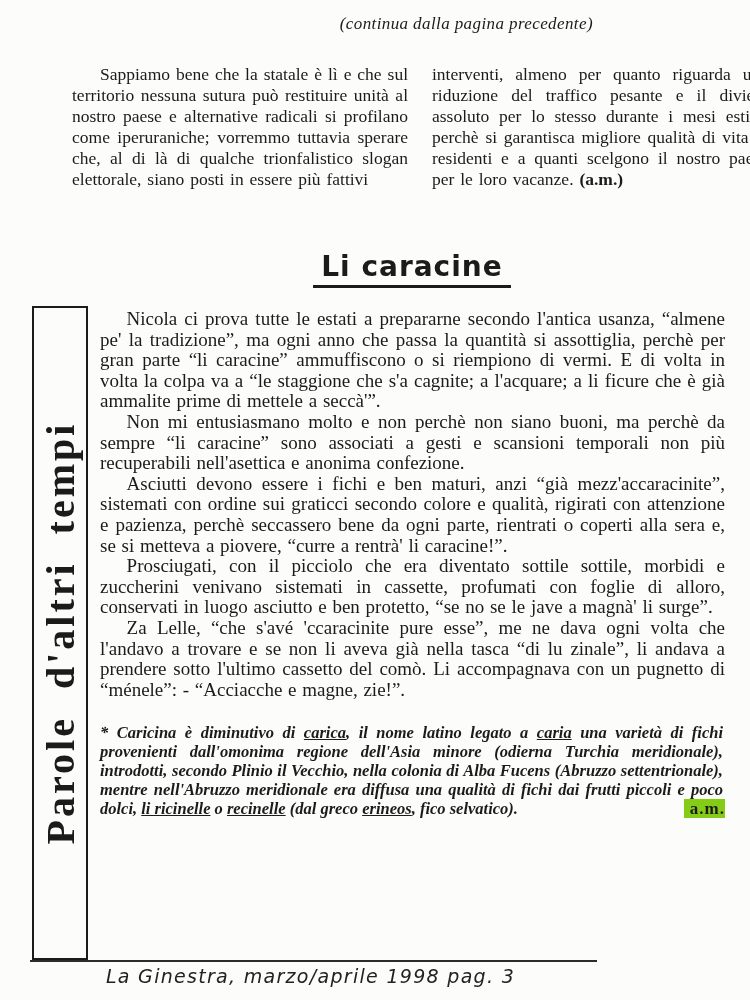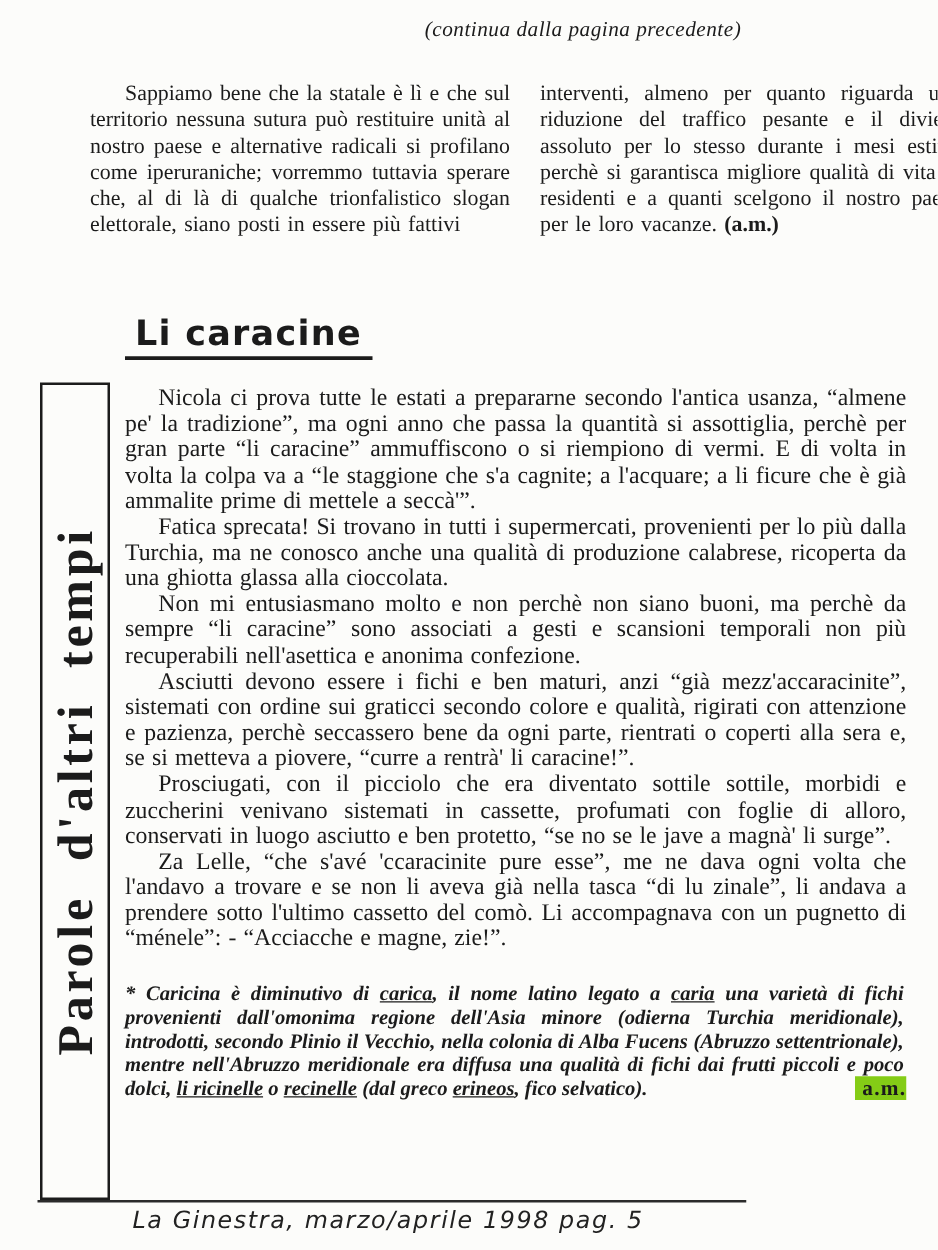--- a/index.html
+++ b/index.html
@@ -23,21 +23,21 @@
   }
   .intro-col {
     flex:1; font-size:17.5px; line-height:21px;
     text-align:justify; word-spacing:1.5px;
   }
   .intro-col p { margin:0; }
   .indent-first { text-indent:1.6em; }
 
   .title-wrap {
     position:absolute; top:250px; left:100px; width:624px;
-    text-align:left;
+    text-align:center;
   }
   .article-title {
     display:inline-block;
     font-family:"DejaVu Sans", sans-serif;
     font-weight:700; font-size:28px; letter-spacing:1px;
     border-bottom:3px solid #1b1b1b; padding:0 8px 2px;
   }
 
   .sidebar-box {
     position:absolute; left:32px; top:306px;
@@ -109,29 +109,28 @@
     <span class="article-title">Li caracine</span>
   </div>
 
   <div class="sidebar-box">
     <span class="sidebar-label">Parole d'altri tempi</span>
   </div>
 
   <div class="main-flow">
     <div class="article-body">
       <p>Nicola ci prova tutte le estati a prepararne secondo l'antica usanza, “almene pe' la tradizione”, ma ogni anno che passa la quantità si assottiglia, perchè per gran parte “li caracine” ammuffiscono o si riempiono di vermi. E di volta in volta la colpa va a “le staggione che s'a cagnite; a l'acquare; a li ficure che è già ammalite prime di mettele a seccà'”.</p>
-      <p>Fatica sprecata! Si trovano in tutti i supermercati, provenienti per lo più dalla Turchia, ma ne conosco anche una qualità di produzione calabrese, ricoperta da una ghiotta glassa alla cioccolata.</p>
       <p>Non mi entusiasmano molto e non perchè non siano buoni, ma perchè da sempre “li caracine” sono associati a gesti e scansioni temporali non più recuperabili nell'asettica e anonima confezione.</p>
       <p>Asciutti devono essere i fichi e ben maturi, anzi “già mezz'accaracinite”, sistemati con ordine sui graticci secondo colore e qualità, rigirati con attenzione e pazienza, perchè seccassero bene da ogni parte, rientrati o coperti alla sera e, se si metteva a piovere, “curre a rentrà' li caracine!”.</p>
       <p>Prosciugati, con il picciolo che era diventato sottile sottile, morbidi e zuccherini venivano sistemati in cassette, profumati con foglie di alloro, conservati in luogo asciutto e ben protetto, “se no se le jave a magnà' li surge”.</p>
       <p>Za Lelle, “che s'avé 'ccaracinite pure esse”, me ne dava ogni volta che l'andavo a trovare e se non li aveva già nella tasca “di lu zinale”, li andava a prendere sotto l'ultimo cassetto del comò. Li accompagnava con un pugnetto di “ménele”: - “Acciacche e magne, zie!”.</p>
     </div>
 
     <div class="footnote">
       <span><span>* Caricina è diminutivo di </span><span class="u">carica</span><span>, il nome latino legato a </span><span class="u">caria</span><span> una varietà di fichi provenienti dall'omonima regione dell'Asia minore (odierna Turchia meridionale), introdotti, secondo Plinio il Vecchio, nella colonia di Alba Fucens (Abruzzo settentrionale), mentre nell'Abruzzo meridionale era diffusa una qualità di fichi dai frutti piccoli e poco dolci, </span><span class="u">li ricinelle</span><span> o </span><span class="u">recinelle</span><span> (dal greco </span><span class="u">erineos</span><span>, fico selvatico).</span></span>
       <span class="footnote-signature">a.m.</span>
     </div>
   </div>
 
   <div class="footer-rule"></div>
-  <div class="page-footer">La Ginestra, marzo/aprile 1998 pag. 5</div>
+  <div class="page-footer">La Ginestra, marzo/aprile 1998 pag. 3</div>
 
 </div>
 
 </body></html>

